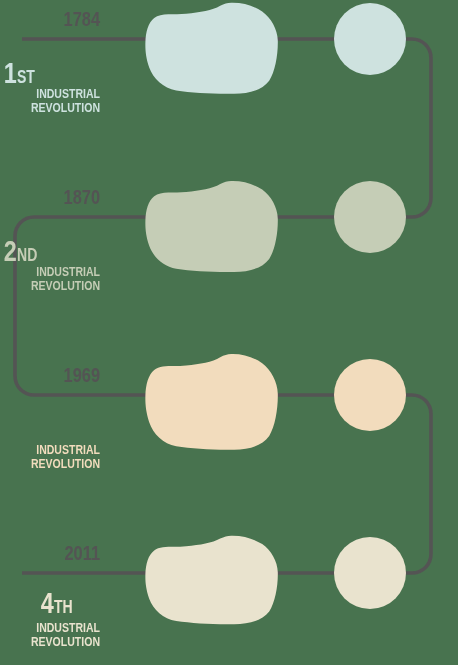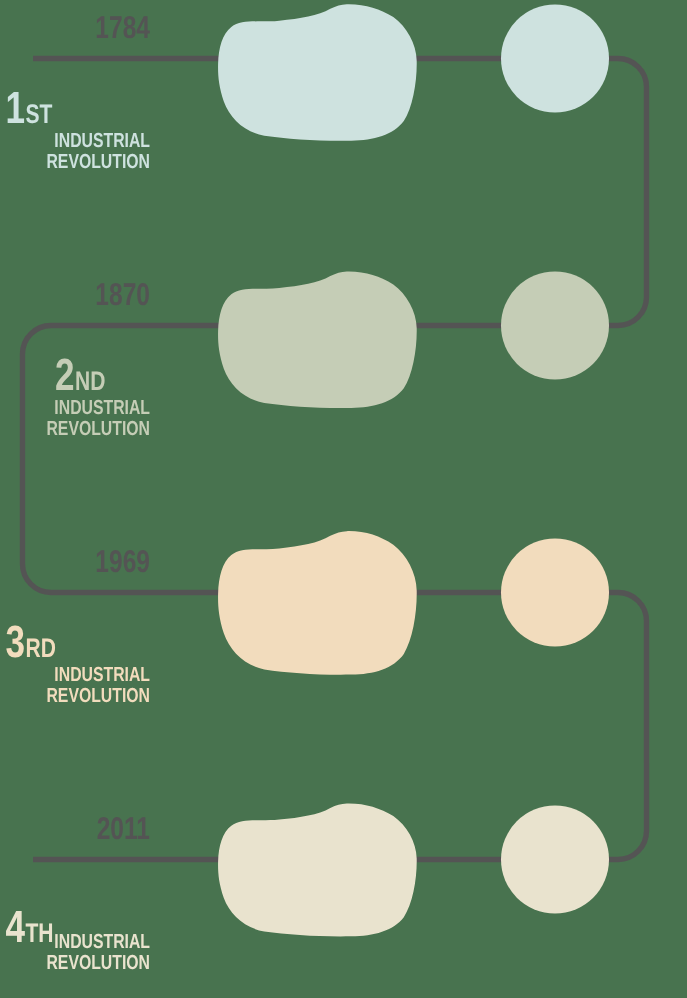--- a/index.html
+++ b/index.html
@@ -60,35 +60,32 @@
 <div class="rowtext" id="r1">
   <div class="year" style="top:8px;">1784</div>
   <div class="ordrow" style="top:58px;">
     <span class="ordnum">1</span><span class="ordsuf">ST</span>
   </div>
   <div class="sub" style="top:87px;">INDUSTRIAL</div>
   <div class="sub" style="top:101px;">REVOLUTION</div>
 </div>
 <div class="rowtext" id="r2">
   <div class="year" style="top:186px;">1870</div>
-  <div class="ordrow" style="top:236px;padding-left:33px;">
+  <div class="ordrow" style="top:236px;">
     <span class="ordnum">2</span><span class="ordsuf">ND</span>
   </div>
   <div class="sub" style="top:265px;">INDUSTRIAL</div>
   <div class="sub" style="top:279px;">REVOLUTION</div>
 </div>
 <div class="rowtext" id="r3">
   <div class="year" style="top:364px;">1969</div>
-  <div class="ordrow" style="top:414px;">
-    <span class="ordnum">3</span><span class="ordsuf">RD</span>
-  </div>
   <div class="sub" style="top:443px;">INDUSTRIAL</div>
   <div class="sub" style="top:457px;">REVOLUTION</div>
 </div>
 <div class="rowtext" id="r4">
   <div class="year" style="top:542px;">2011</div>
-  <div class="ordrow" style="top:604px;">
+  <div class="ordrow" style="top:588px;margin-left:37px;">
     <span class="ordnum">4</span><span class="ordsuf">TH</span>
   </div>
   <div class="sub" style="top:621px;">INDUSTRIAL</div>
   <div class="sub" style="top:635px;">REVOLUTION</div>
 </div>
 </div>
 
 </body></html>

